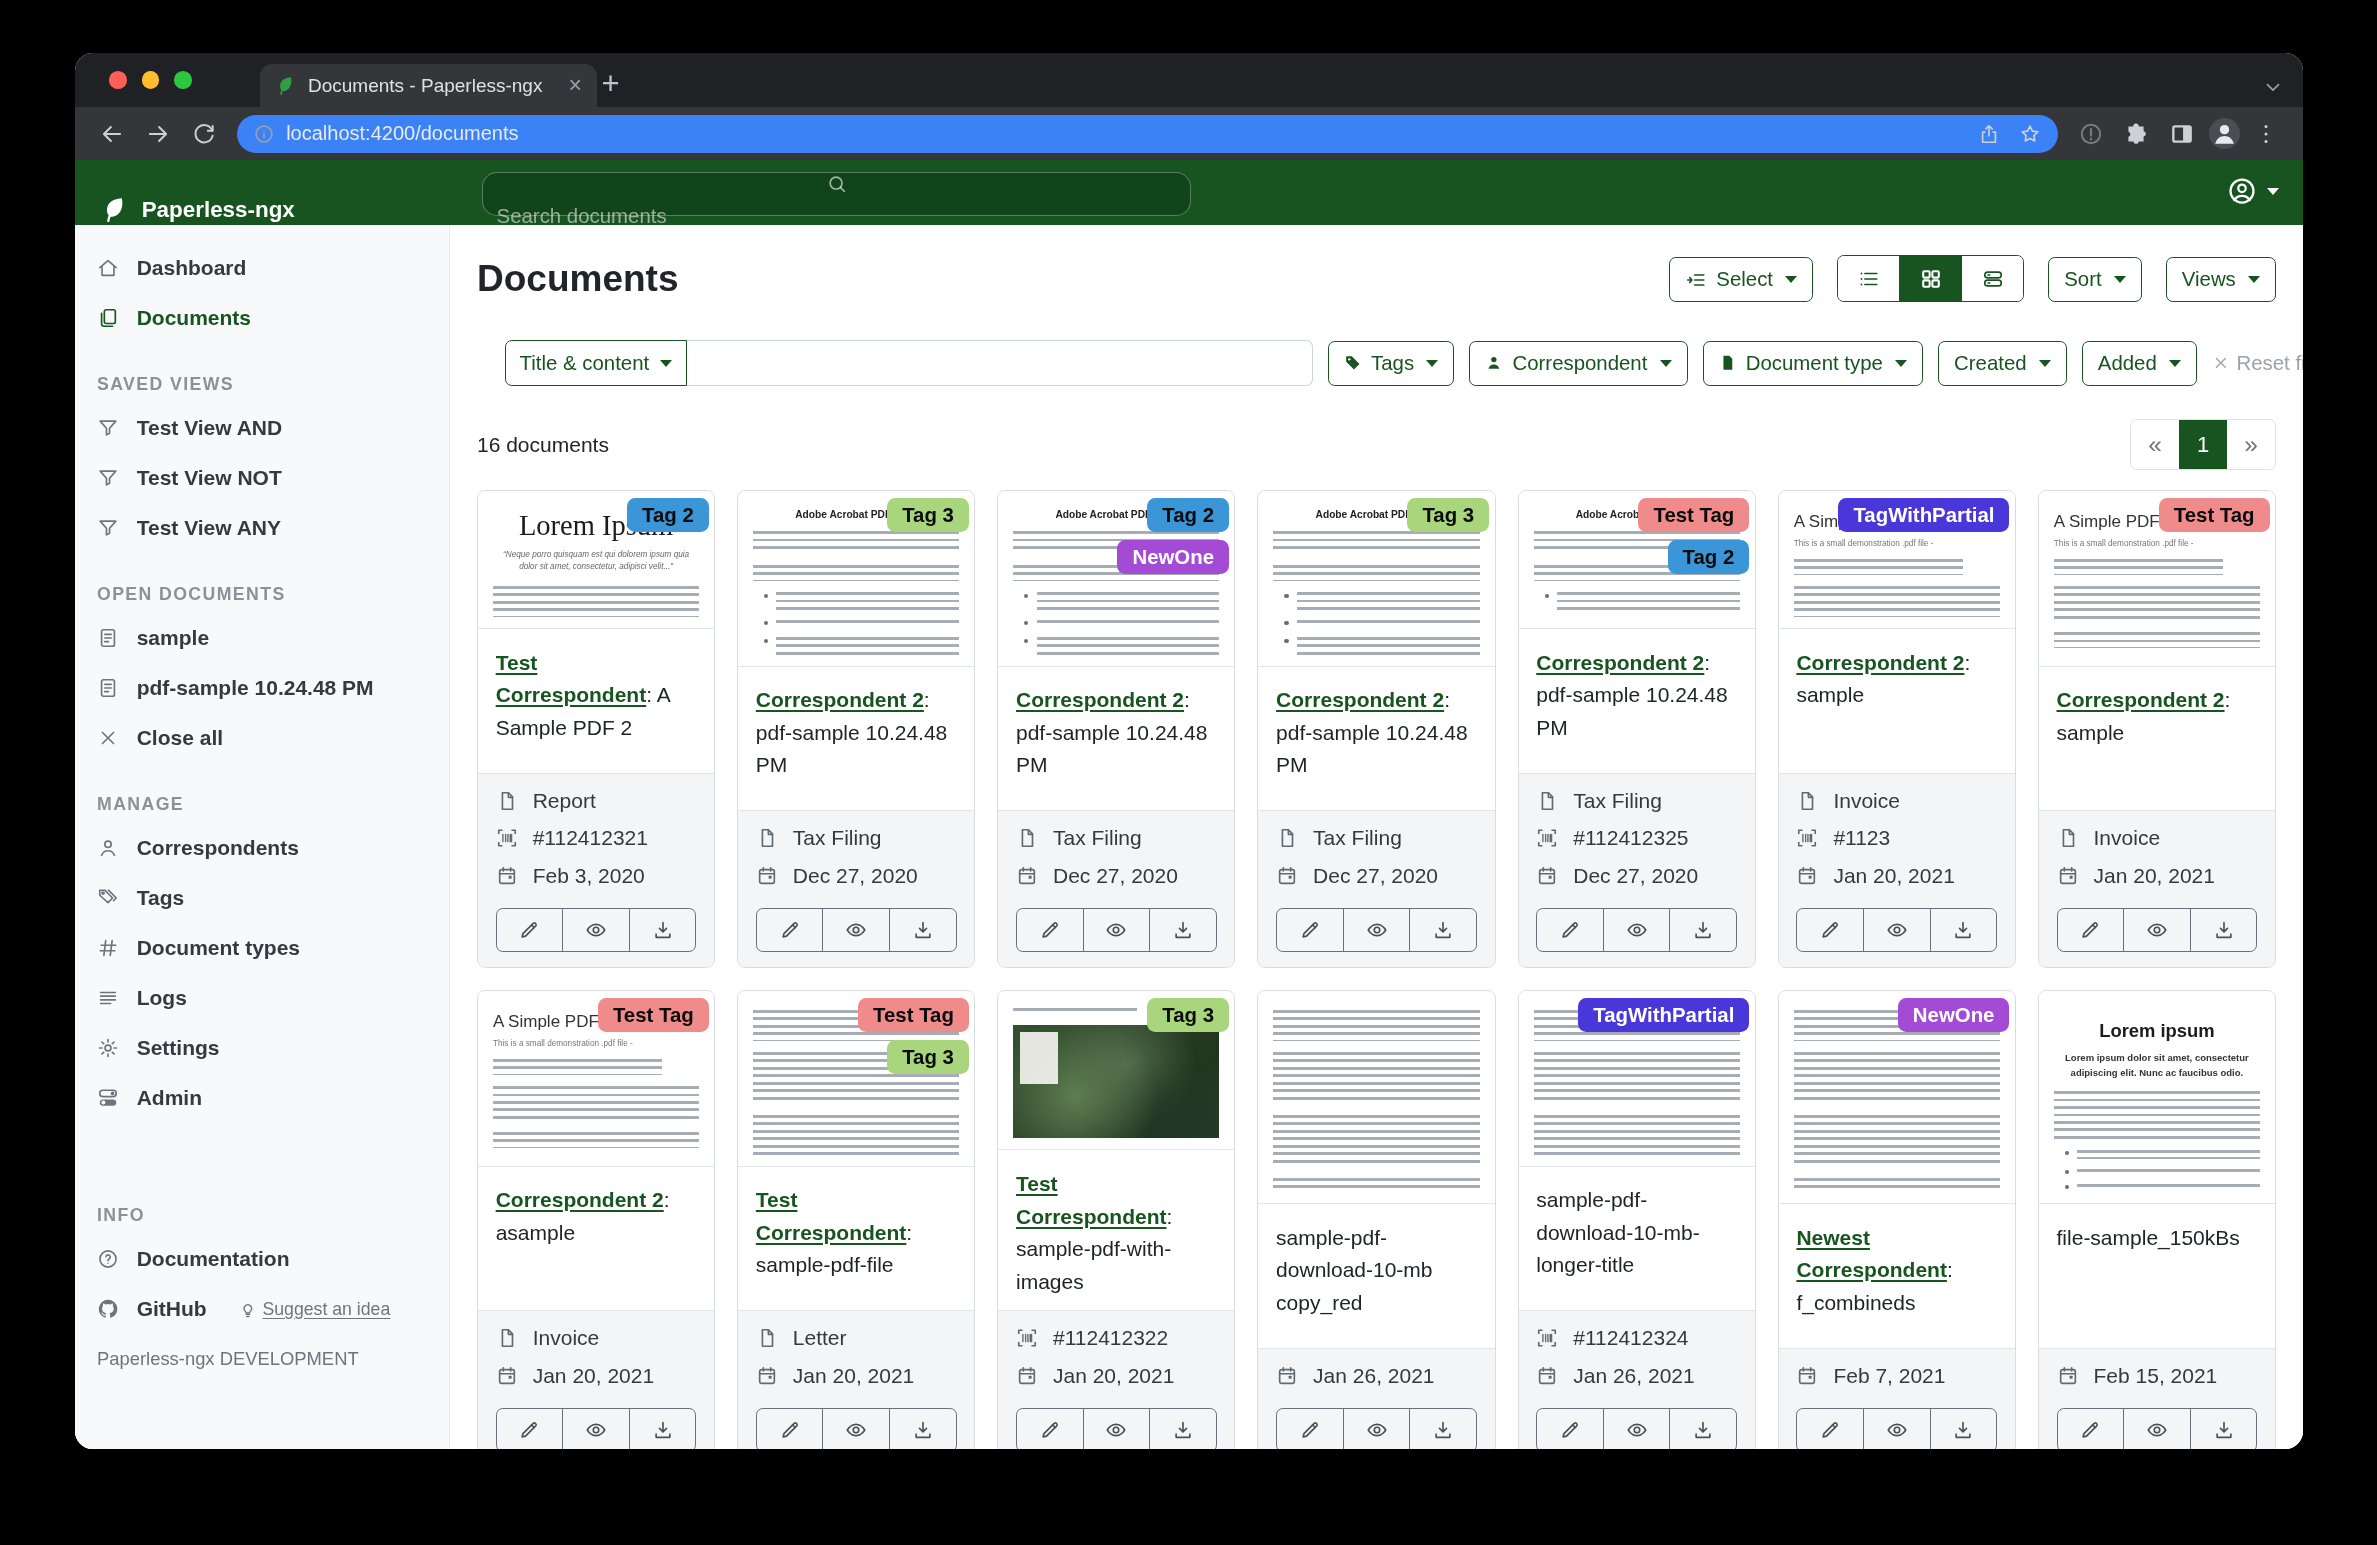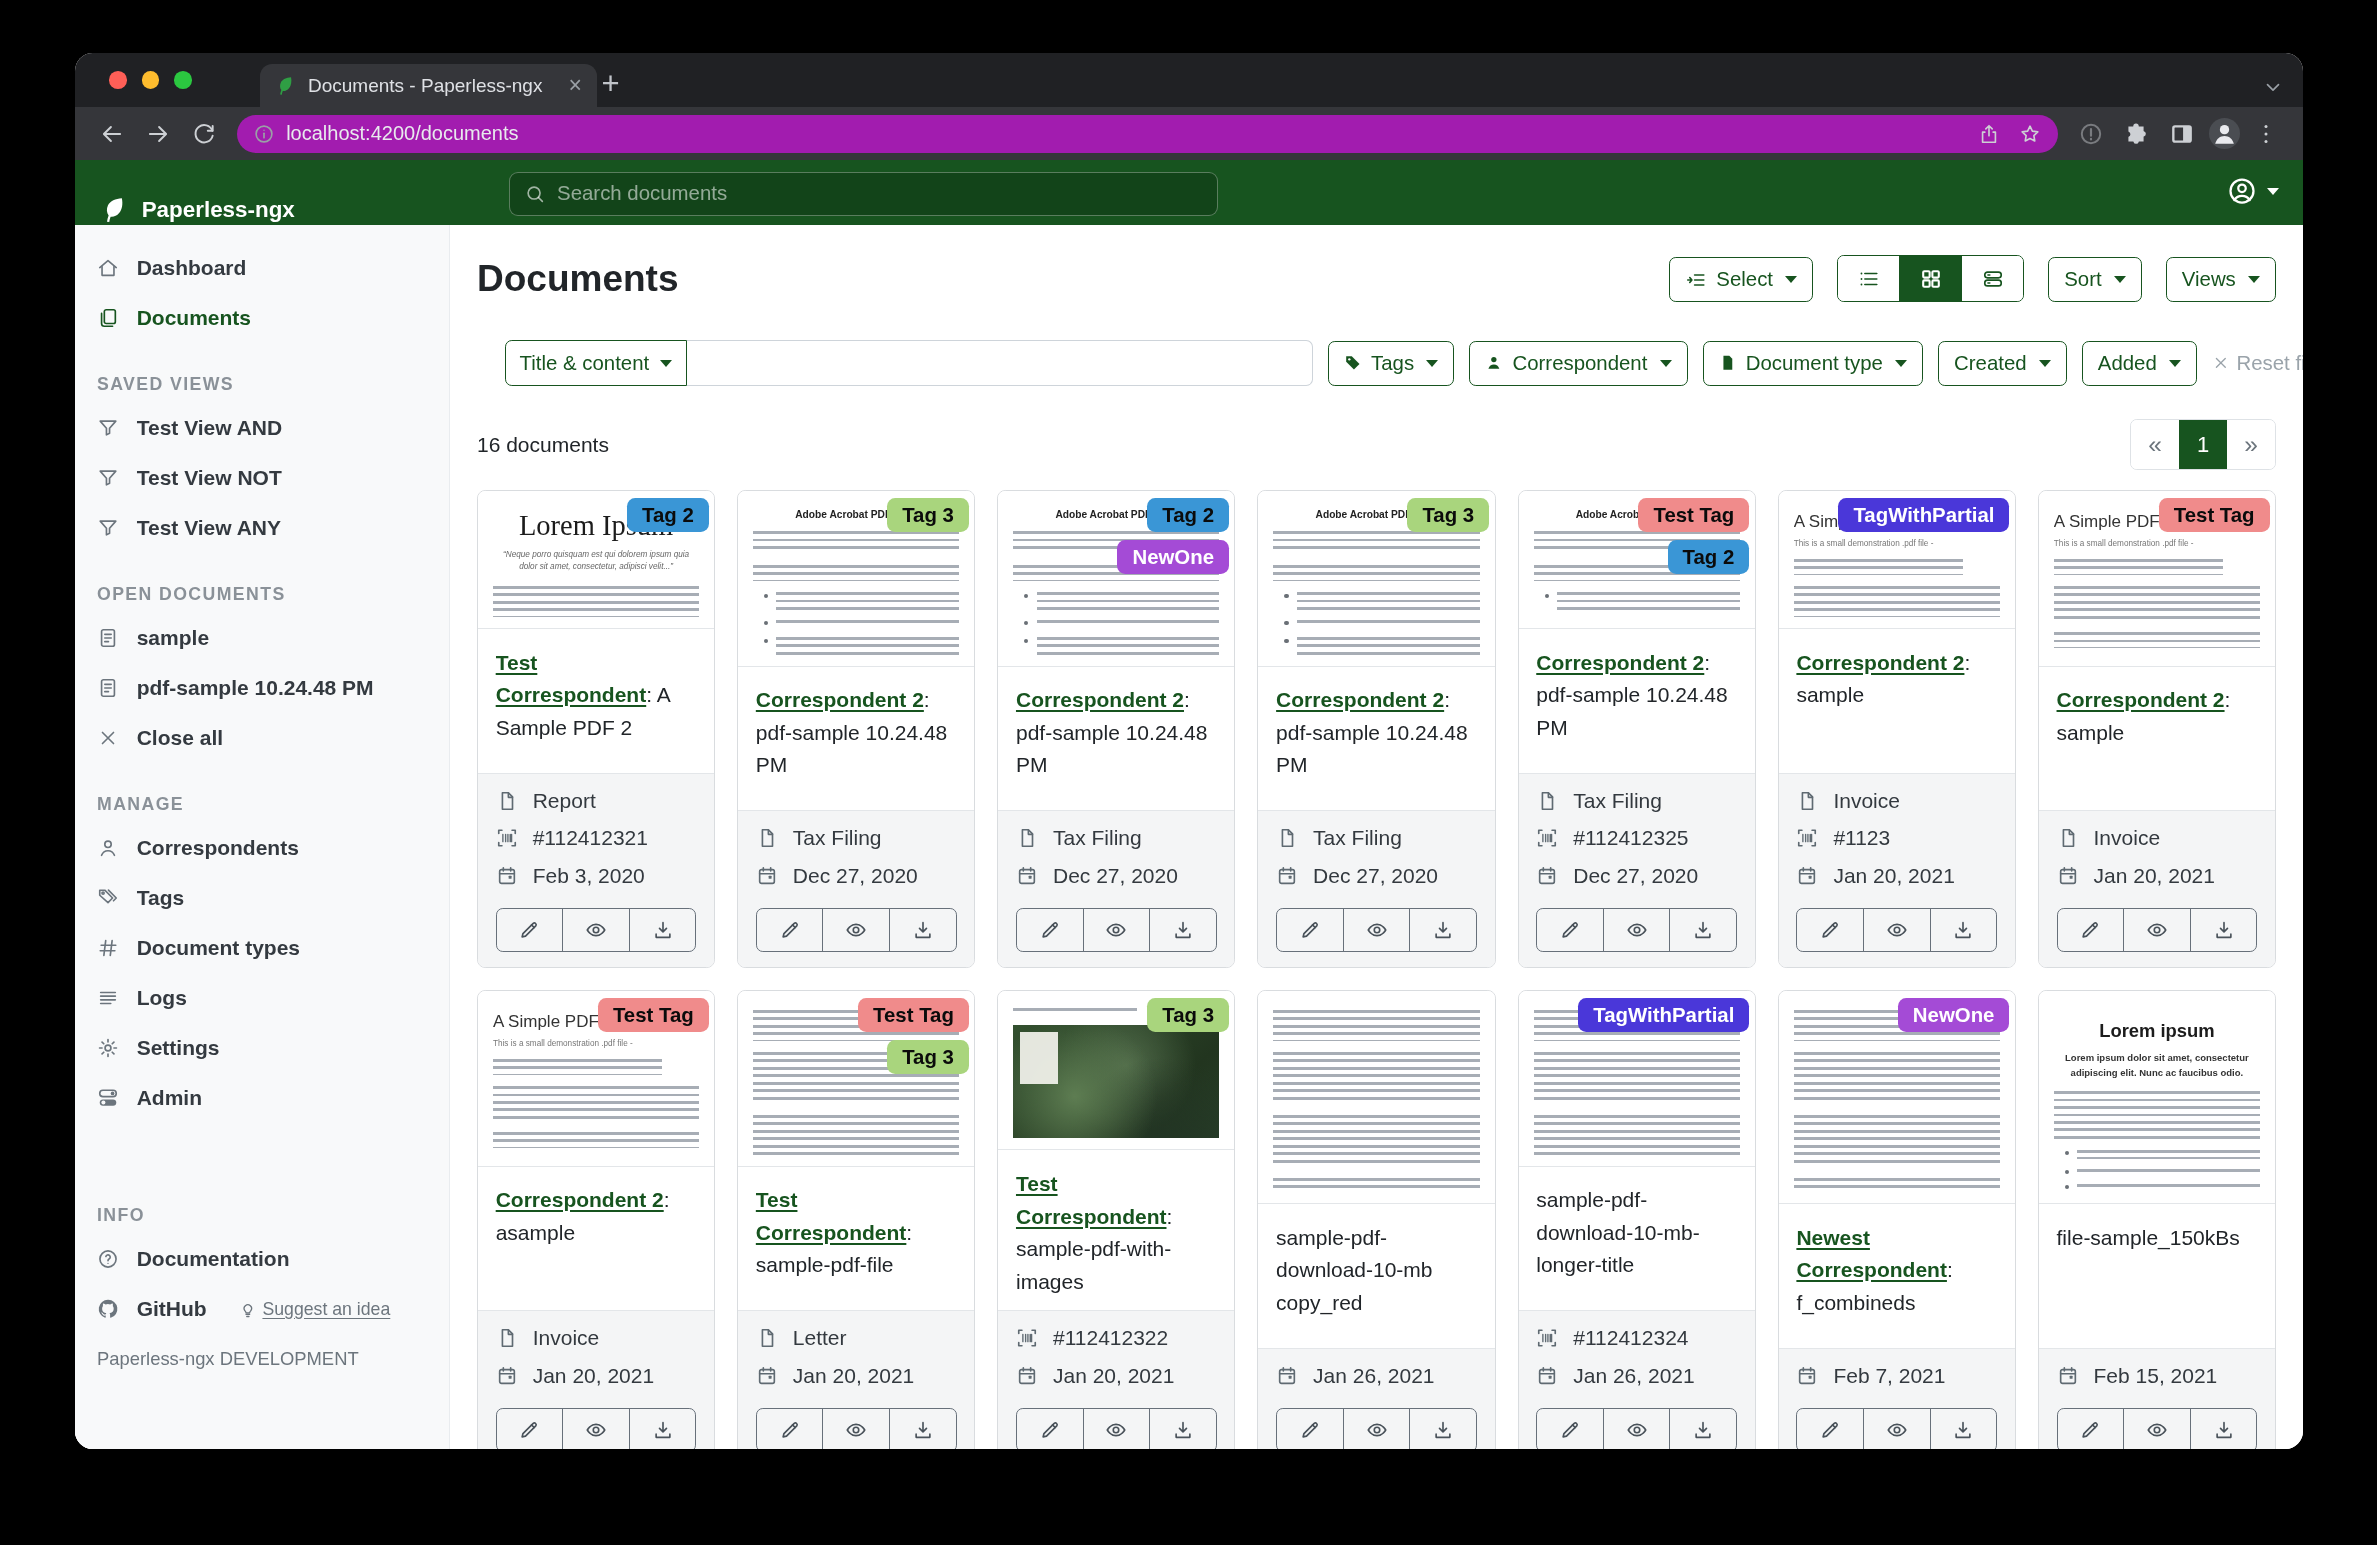--- a/index.html
+++ b/index.html
@@ -15,34 +15,34 @@
   .tl-red{background:#ff5f57}.tl-yellow{background:#febc2e}.tl-green{background:#2bc840}
   .tab{position:absolute;left:185px;bottom:0;height:43px;width:307px;background:#35363a;
        border-radius:12.2px 12.2px 0 0;display:flex;align-items:center;padding:0 15px;gap:11px;}
   .tab-title{color:#dfe1e5;font-size:19px;white-space:nowrap;overflow:hidden;flex:1;}
   .tab-close{color:#9aa0a6;font-size:23px;line-height:1;margin-left:5.4px;}
   .newtab{position:absolute;left:517px;bottom:4.1px;width:37px;height:37px;display:flex;align-items:center;
           justify-content:center;color:#c0c3c9;font-size:31px;font-weight:300;}
   .strip-chevron{position:absolute;right:19px;bottom:9.5px;color:#9aa0a6;}
   .toolbar{height:53px;background:#35363a;display:flex;align-items:center;padding:0 17.7px;gap:6.8px;}
   .nav-ic{width:39px;height:39px;display:flex;align-items:center;justify-content:center;color:#cdd0d4;flex:none;}
-  .omnibox{flex:1;height:38px;border-radius:19px;background:#a21caf;display:flex;align-items:center;
+  .omnibox{flex:1;height:38px;border-radius:19px;background:#3b82f6;display:flex;align-items:center;
            padding:0 16.3px;margin:0 6.8px;min-width:0;}
   .omni-url{color:#e8eaed;font-size:20px;margin-left:11px;white-space:nowrap;}
   .omni-right{margin-left:auto;display:flex;gap:19px;align-items:center;color:#cdd0d4;}
   .ext-dim{opacity:.45;}
   .avatar-circle{width:31px;height:31px;border-radius:50%;background:#4a4d52;display:flex;
                  align-items:center;justify-content:center;color:#e9eaee;}
   
   .app{position:absolute;top:107px;left:0;right:0;bottom:0;display:flex;flex-direction:column;background:#fff;}
   .navbar{height:65px;background:#17541f;position:relative;display:flex;align-items:flex-end;flex:none;}
   .brand{display:flex;align-items:center;gap:12.2px;color:#fff;font-size:22.4px;font-weight:600;margin-left:24.5px;}
-  .searchbox{position:absolute;left:434px;top:11.6px;width:680px;height:42px;border-radius:9px;
+  .searchbox{position:absolute;left:407px;top:11.6px;width:680px;height:42px;border-radius:15px;
              background:rgba(0,0,0,.18);border:1.4px solid rgba(255,255,255,.30);display:flex;align-items:center;
-             padding:0 13.6px;gap:9.5px;color:rgba(255,255,255,.6);}
+             padding:0 13.6px;gap:9.5px;color:rgba(255,255,255,.6);flex-direction:column;}
   .searchbox input{background:transparent;border:none;outline:none;color:#fff;font-size:20.4px;width:100%;
                    font-family:"Liberation Sans",sans-serif;}
   .searchbox input::placeholder{color:rgba(255,255,255,.55);}
   .navbar-user{position:absolute;right:24.5px;top:16.3px;display:flex;align-items:center;gap:6.8px;color:#fff;}
   .body{flex:1;display:flex;overflow:hidden;}
   
   .sidebar{width:374px;flex:none;background:#f8f9fa;padding-top:17.7px;overflow:hidden;
            border-right:0.7px solid #e9ecef;display:flex;flex-direction:column;}
   .side-list{list-style:none;margin:0;padding:0;}
   .side-item{height:50px;display:flex;align-items:center;gap:17.7px;padding:0 22px;color:#343a40;

